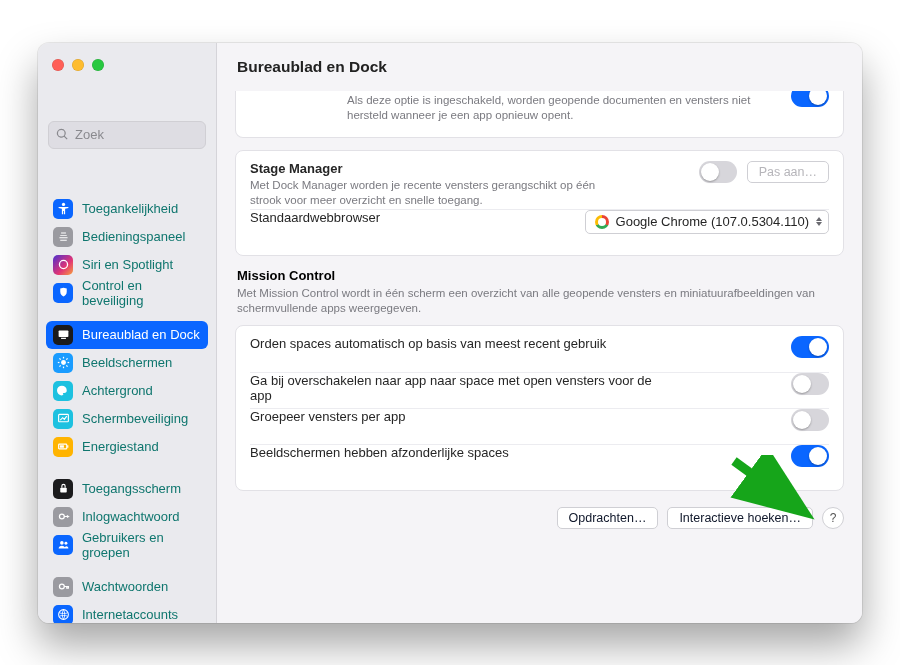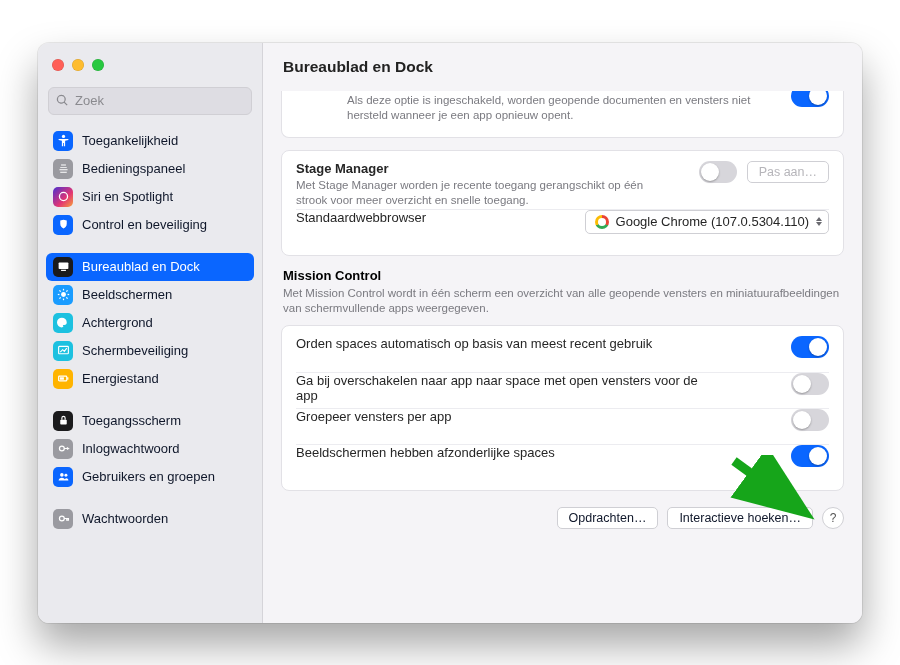--- a/index.html
+++ b/index.html
@@ -13,24 +13,24 @@
     width: 824px; height: 580px;
     background: #f2f1f5;
     border-radius: 11px;
     box-shadow: 0 22px 40px rgba(0,0,0,.35), 0 0 0 1px rgba(0,0,0,.08);
     display:flex;
     overflow:hidden;
     position:relative;
   }
   
   .sidebar {
-    width: 225px;
+    width: 179px;
     background: #eaeaee;
     border-right: 1px solid #d5d4d9;
-    display:flex; flex-direction:column;
+    display:flex; flex-direction:column;gap:34px;
   }
   .titlebar {
     height: 44px; display:flex; align-items:center; padding: 0 14px;
   }
   .traffic { display:flex; gap:8px; }
   .tl { width:12px; height:12px; border-radius:50%; }
   .tl.red { background:#ff5f57; box-shadow: inset 0 0 0 .5px rgba(0,0,0,.15);}
   .tl.yellow { background:#febc2e; box-shadow: inset 0 0 0 .5px rgba(0,0,0,.15);}
   .tl.green { background:#28c840; box-shadow: inset 0 0 0 .5px rgba(0,0,0,.15);}
   .search-wrap { padding: 0 10px 8px; }
@@ -39,21 +39,21 @@
     background: #dedde3; border:1px solid #d0cfd4;
     display:flex; align-items:center; padding:0 7px; gap:6px;
     color:#8a8a8f; font-size:13px;
   }
   .search svg { width:13px; height:13px; fill:#8a8a8f;}
   .nav { flex:1; overflow:auto; padding: 4px 8px 10px; }
   .group-sep { height:14px; }
   .nav-item {
     display:flex; align-items:center; gap:9px;
     height:28px; padding:0 7px;
-    border-radius:6px; font-size:13px; color:#0f172a;
+    border-radius:6px; font-size:13px; color:#0f766e;
     cursor:default;
   }
   .nav-item.selected { background:#0a66ff; color:#fff; }
   .nav-icon {
     width:20px; height:20px; border-radius:5px;
     display:flex; align-items:center; justify-content:center;
     flex-shrink:0; color:#fff;
   }
   .nav-icon svg { width:13px; height:13px; fill:currentColor; }
   .nav-item.selected .nav-icon { color:#fff; }
@@ -282,20 +282,29 @@
         <div class="group-sep"></div>
         <div class="nav-item">
           <span class="nav-icon ic-passwords">
             <svg viewBox="0 0 16 16">
               <circle cx="6" cy="8" r="3" fill="none" stroke="currentColor" stroke-width="1.5"></circle>
               <path d="M8.5 8H14v2h-2v-2" fill="none" stroke="currentColor" stroke-width="1.5"></path>
             </svg>
           </span>
           <span>Wachtwoorden</span>
         </div>
+        <div class="nav-item">
+          <span class="nav-icon ic-internet">
+            <svg viewBox="0 0 16 16">
+              <circle cx="8" cy="8" r="6" fill="none" stroke="currentColor" stroke-width="1.3"></circle>
+              <path d="M3 6c2 1 8 1 10 0M3 10c2-1 8-1 10 0M8 2c-2 3-2 9 0 12M8 2c2 3 2 9 0 12" fill="none" stroke="currentColor" stroke-width="1"></path>
+            </svg>
+          </span>
+          <span>Internetaccounts</span>
+        </div>
       </nav>
   </aside>
 
   <main class="main">
     <div class="header">Bureaublad en Dock</div>
 
     <div class="content">
 
       <div class="card cut-top">
         <div class="row" style="align-items:flex-start; padding-top:0;justify-content:flex-end;">
@@ -303,21 +312,21 @@
             <span class="sub">Als deze optie is ingeschakeld, worden geopende documenten en vensters niet hersteld wanneer je een app opnieuw opent.</span>
           </div>
           <div class="toggle on" style="margin-top:-6px"></div>
         </div>
       </div>
 
       <div class="card">
         <div class="row" style="align-items:flex-start;">
           <div class="label" style="max-width:370px;">
             <strong>Stage Manager</strong>
-            <span class="sub">Met Stage Manager worden je recente toegang gerangschikt op één strook voor meer overzicht en snelle toegang.</span>
+            <span class="sub">Met Dock Manager worden je recente vensters gerangschikt op één strook voor meer overzicht en snelle toegang.</span>
           </div>
           <div style="display:flex;align-items:center;gap:10px;">
             <div class="toggle"></div>
             <div class="btn disabled">Pas aan…</div>
           </div>
         </div>
         <div class="row">
           <div class="label">Standaardwebbrowser</div>
           <div class="popup">
             <span class="chrome-dot"></span>

